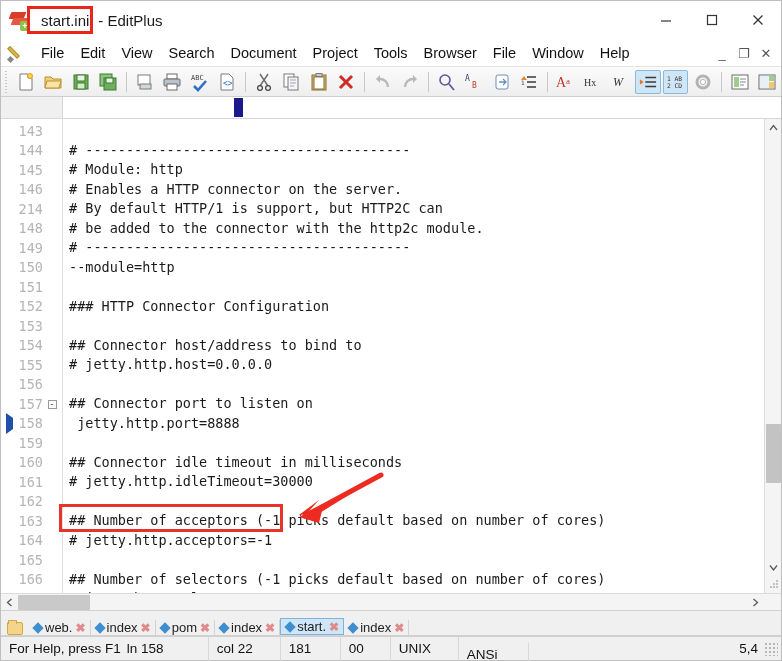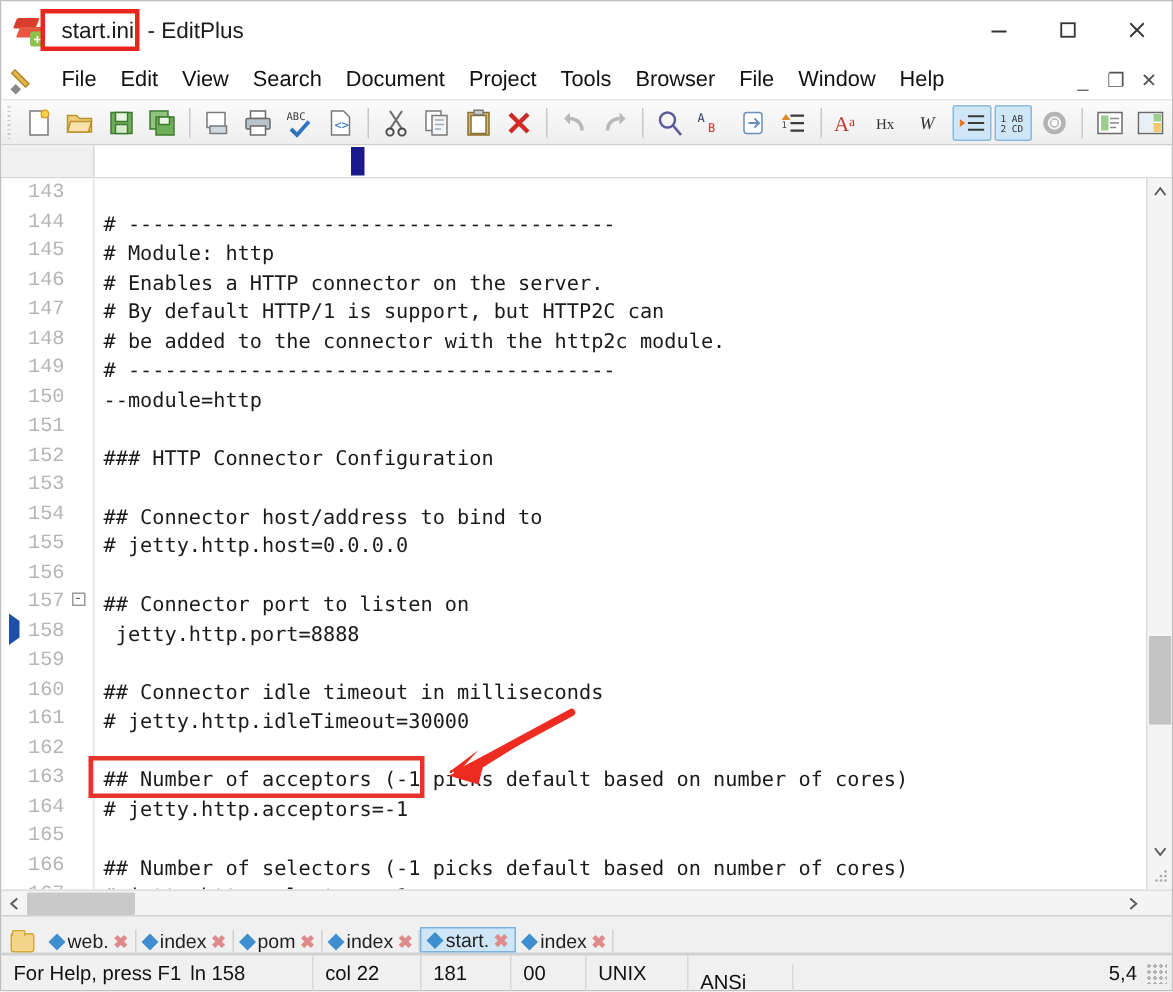--- a/index.html
+++ b/index.html
@@ -132,21 +132,21 @@
     flex: 1; display: flex; position: relative; overflow: hidden;
     background:#ffffff;
   }
   .editor-main { flex:1; display:flex; position:relative; overflow:hidden; }
   .gutter {
     width: 62px; flex:none; background: #ffffff; position: relative;
     font-family: "DejaVu Sans Mono", monospace; font-size: 13.5px;
     color: #b5b5b5; border-right: 1px solid #e0e0e0;
     padding-top: 2px;
   }
-  .g-row { height: 19.5px; display:flex; align-items:flex-start; position: relative; font-family: Liberation Mono, monospace; }
+  .g-row { height: 19.5px; display:flex; align-items:center; position: relative; }
   .g-mark { width: 14px; text-align:center; font-size:10px; color:#2a2a8c; }
   .g-num  { width: 30px; text-align:right; padding-right:2px; }
   .g-fold { width: 14px; text-align:center; font-size:10px; color:#777; }
   .fold-box {
     display:inline-block; width:9px; height:9px; border:1px solid #9a9a9a;
     background:#fff; line-height:7px; font-size:9px; color:#444; text-align:center;
   }
   .bookmark-tri {
     width:0; height:0; border-left:7px solid #1f4fa8;
     border-top:5px solid transparent; border-bottom:5px solid transparent;
@@ -512,21 +512,21 @@
             <span class="g-num">145</span>
             <span class="g-fold"></span>
           </div>
           <div class="g-row">
             <span class="g-mark"></span>
             <span class="g-num">146</span>
             <span class="g-fold"></span>
           </div>
           <div class="g-row">
             <span class="g-mark"></span>
-            <span class="g-num">147</span>
+            <span class="g-num">214</span>
             <span class="g-fold"></span>
           </div>
           <div class="g-row">
             <span class="g-mark"></span>
             <span class="g-num">148</span>
             <span class="g-fold"></span>
           </div>
           <div class="g-row">
             <span class="g-mark"></span>
             <span class="g-num">149</span>

